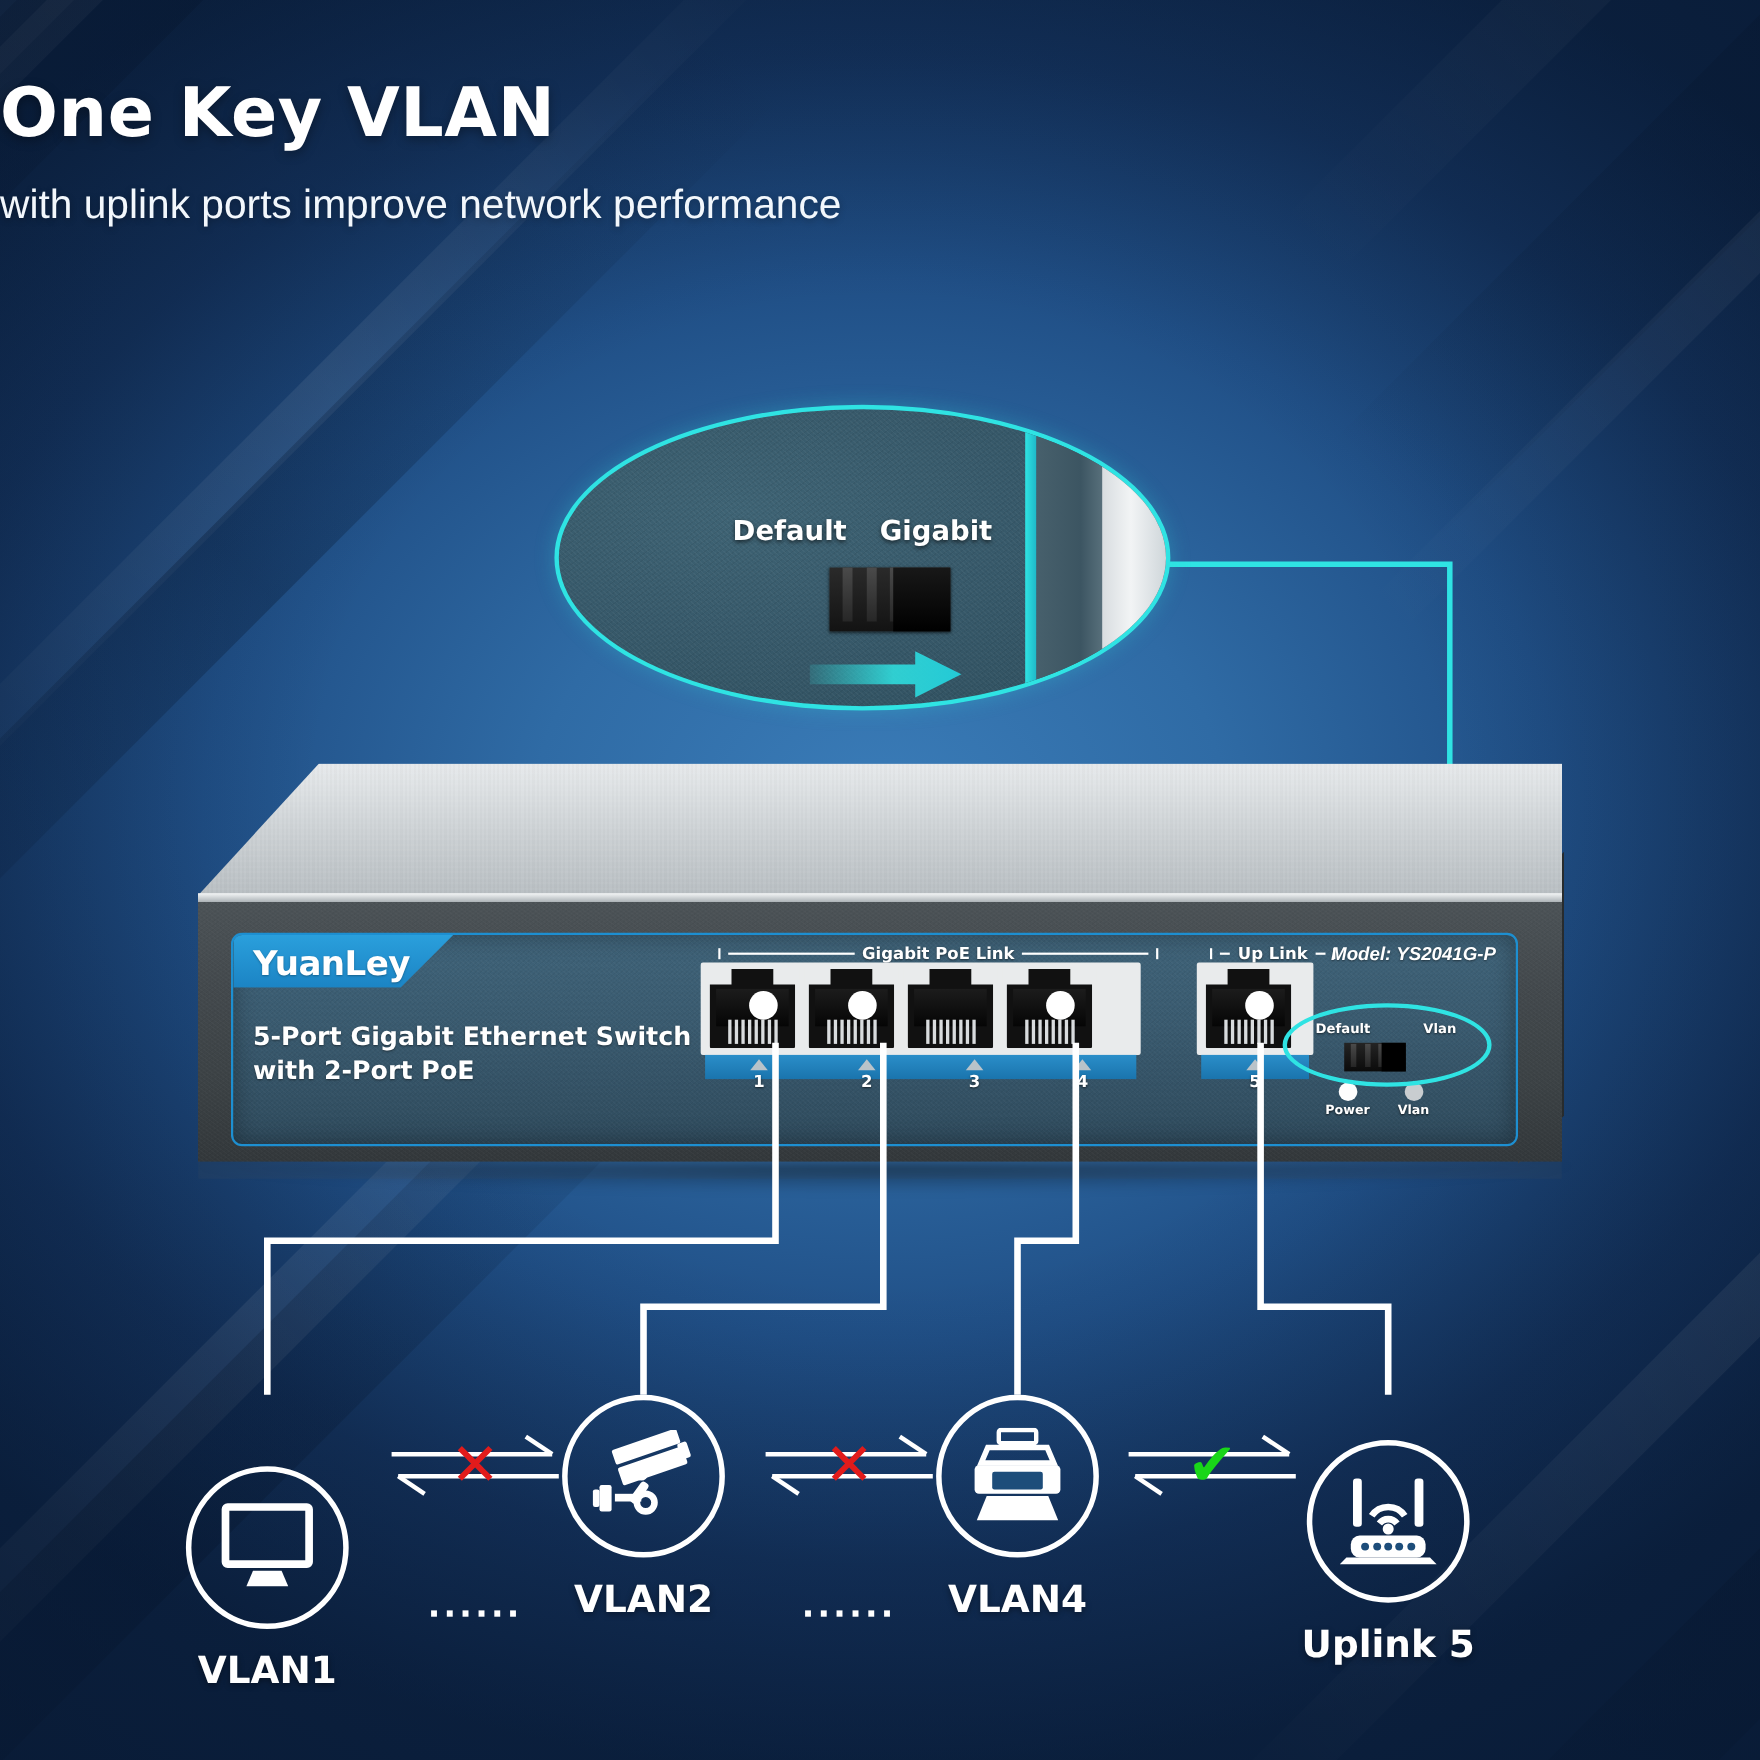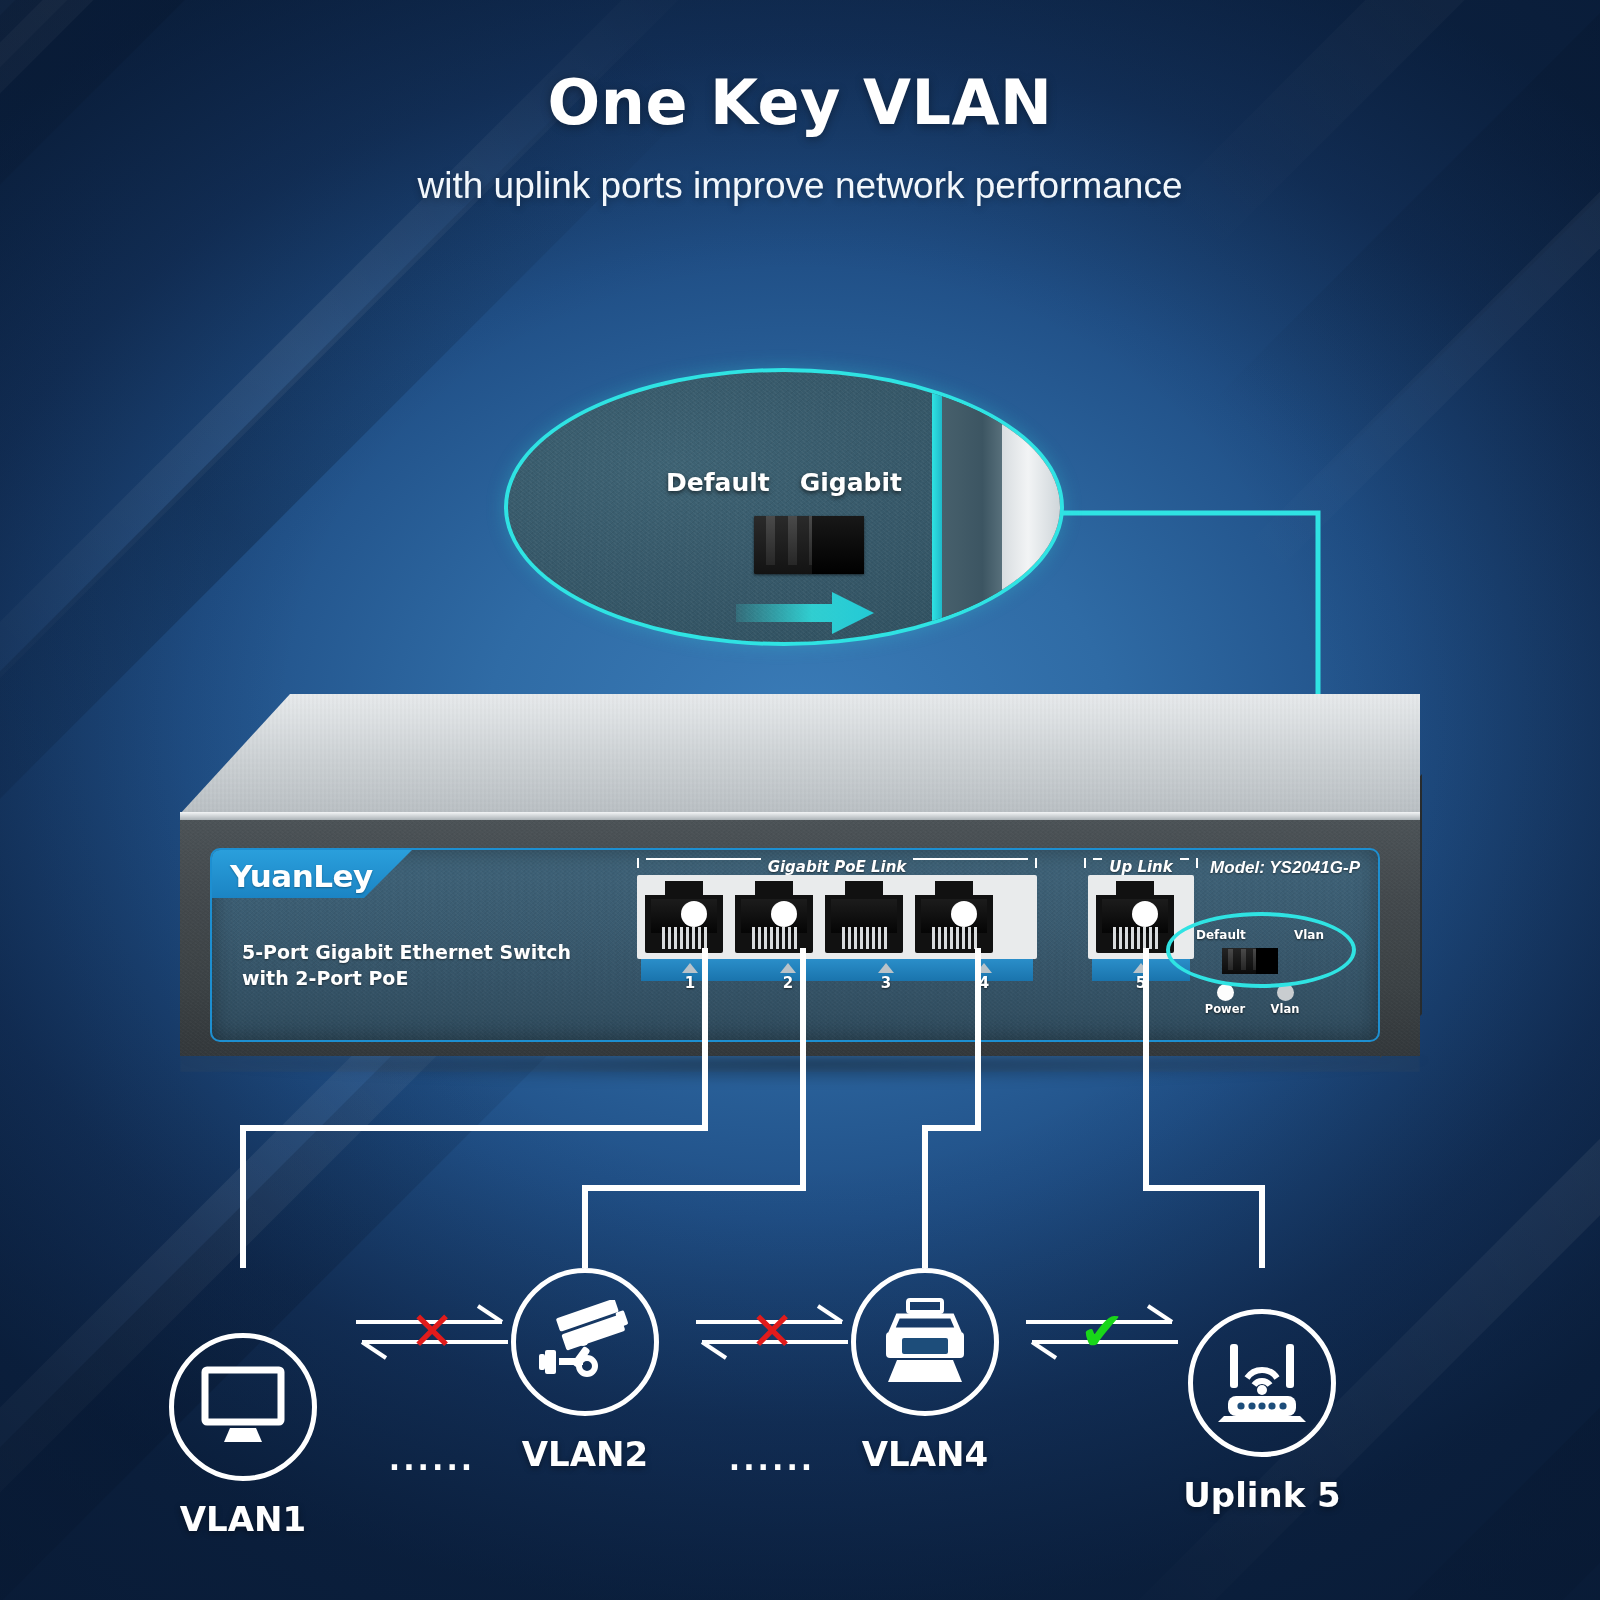--- a/index.html
+++ b/index.html
@@ -28,21 +28,21 @@
     position:absolute;
     background:linear-gradient(90deg, rgba(0,0,0,0.00), rgba(4,18,40,0.30), rgba(0,0,0,0.00));
     transform:rotate(-45deg);
     pointer-events:none;
   }
   #vig { position:absolute; inset:0;
     background:radial-gradient(ellipse 80% 70% at 50% 45%, rgba(0,0,0,0) 40%, rgba(6,20,42,0.55) 100%);
     pointer-events:none; }
 
   
-  #header { position:absolute; top:66px; left:0; width:1600px; text-align:center; }
+  #header { position:absolute; top:66px; left:0; width:1600px; }
   #title {
     font-size:62px; font-weight:bold; color:#ffffff;
     letter-spacing:0.5px;
     text-shadow:0 2px 10px rgba(0,0,0,0.35);
     font-family:"DejaVu Sans", sans-serif;
   }
   #subtitle {
     margin-top:22px; font-size:37px; color:#f2f7fc; line-height:1.33;
     font-weight:400; text-shadow:0 2px 7px rgba(0,0,0,0.3);
   }
@@ -154,37 +154,36 @@
     background:linear-gradient(180deg,#2a9fdc,#1b84c4);
     clip-path:polygon(0 0, 200px 0, 152px 48px, 0 48px);
   }
   #brandname {
     position:absolute; left:18px; top:8px;
     font-size:31px; font-weight:bold; color:#ffffff; letter-spacing:-0.5px;
     font-family:"DejaVu Sans", sans-serif;
     text-shadow:0 1px 2px rgba(0,0,0,0.3);
   }
   #dev-desc {
-    position:absolute; left:30px; top:78px;
-    font-size:19px; font-weight:bold; color:#ffffff; line-height:1.35;
+    position:absolute; left:18px; top:78px;
+    font-size:23px; font-weight:bold; color:#ffffff; line-height:1.35;
     font-family:"DejaVu Sans", sans-serif;
     text-shadow:0 1px 2px rgba(0,0,0,0.45);
-    margin-top:12px;
   }
   #model {
     position:absolute; right:18px; top:8px;
     font-size:17px; font-style:italic; font-weight:bold; color:#ffffff;
     text-shadow:0 1px 2px rgba(0,0,0,0.45);
   }
 
   
   .portgroup { position:absolute; }
   .grp-label {
-    position:absolute; top:0; left:0; width:100%;
-    display:flex; align-items:flex-start; gap:7px;font-style:italic;
+    position:absolute; top:0; left:16px; width:100%;
+    display:flex; align-items:center; gap:7px;
   }
   .grp-label .ln { flex:1 1 auto; height:2px; background:#ffffff; }
   .grp-label .tx { font-size:15px; font-weight:bold; color:#ffffff;
       font-family:"DejaVu Sans", sans-serif; white-space:nowrap;
       text-shadow:0 1px 2px rgba(0,0,0,0.5); }
   .grp-label .cap { width:2px; height:10px; background:#ffffff; }
 
   .jackrow { position:absolute; top:17px; left:0; display:flex;
     background:#e9ebec; padding:4px; gap:4px; border-radius:2px; }
   .jack { width:86px; height:76px; background:#e9ebec; position:relative; }

